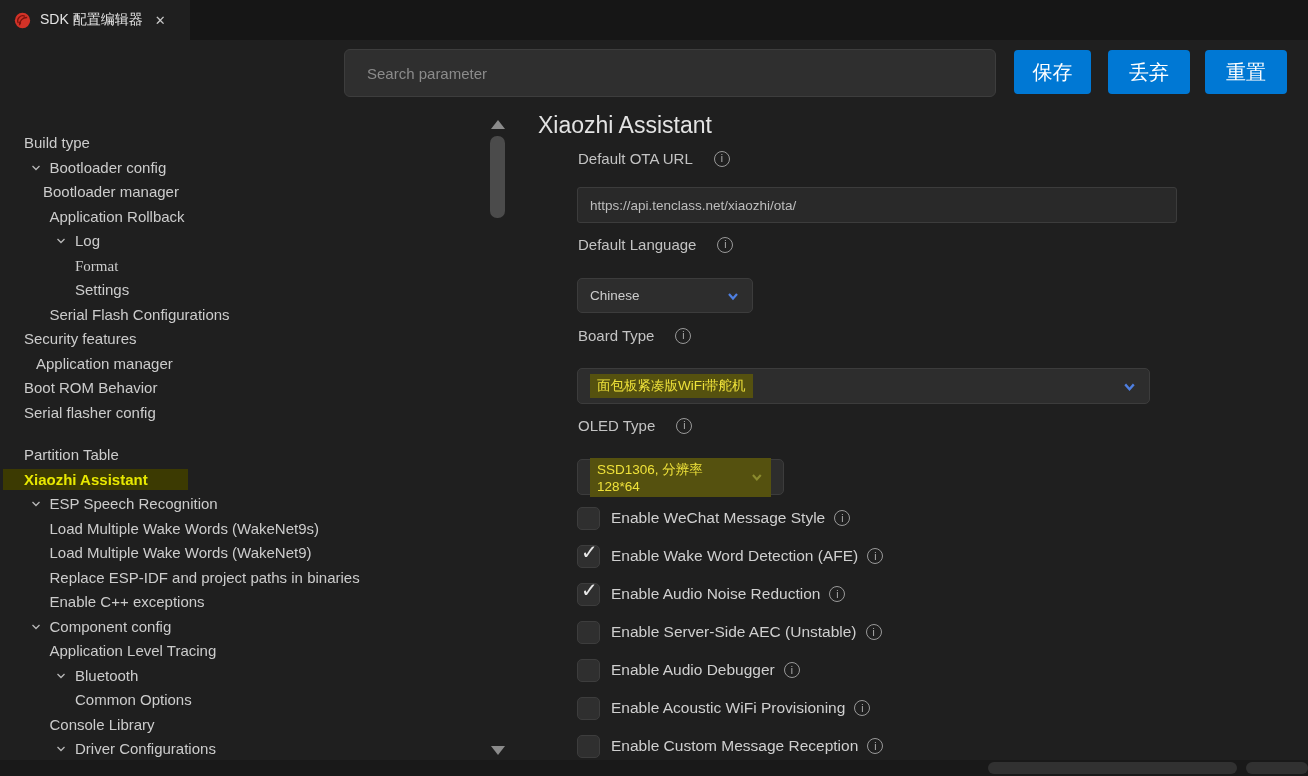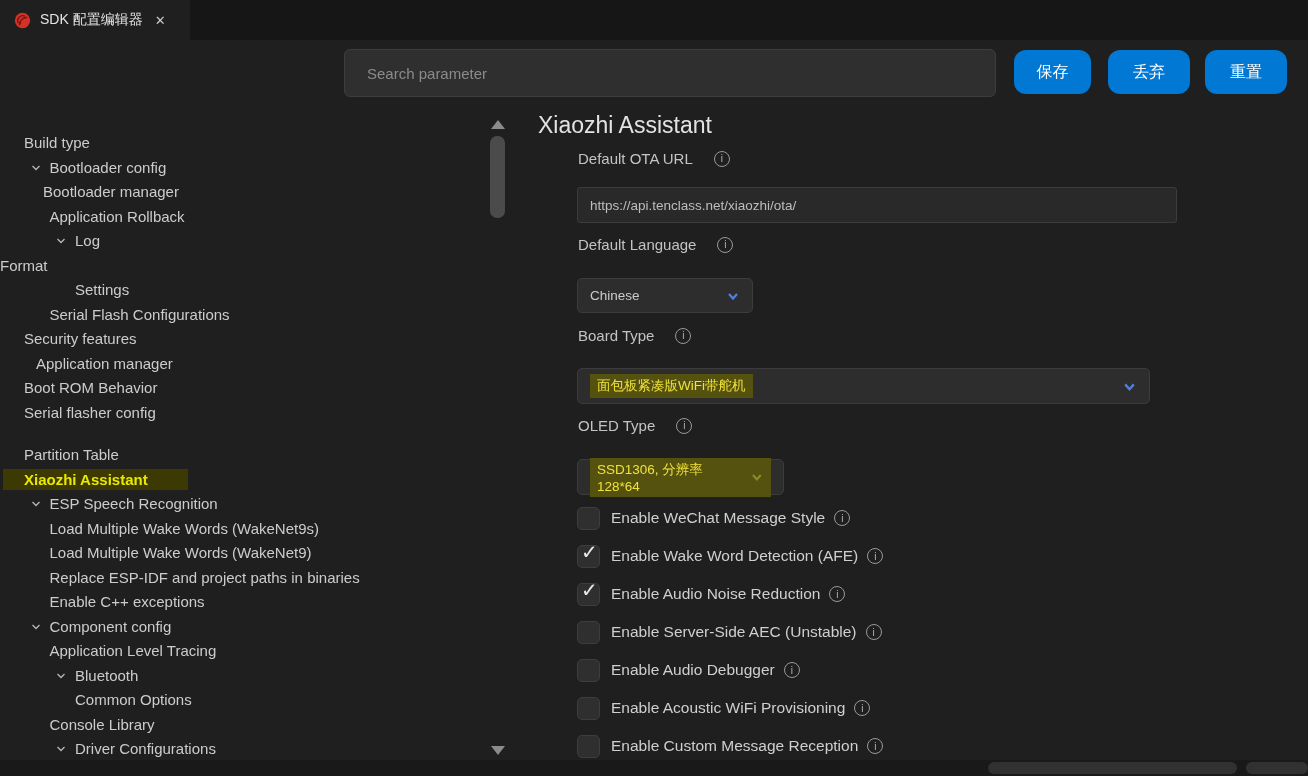--- a/index.html
+++ b/index.html
@@ -15,22 +15,22 @@
          display:flex; align-items:center; padding:0 10px 0 14px; cursor:pointer; }
   .tab-logo { width:17px; height:17px; flex:0 0 17px; }
   .tab-title { margin-left:9px; font-size:14px; color:#e4e4e4; white-space:nowrap; }
   .tab-close { margin-left:12px; font-size:13px; color:#c8c8c8; cursor:pointer; }
   
   .search { position:absolute; left:344px; top:49px; width:652px; height:48px;
             background:#2f2f2f; border:1px solid #3d3d3d; border-radius:6px;
             color:#cccccc; font-size:15px; padding:0 22px; outline:none;
             font-family:"Liberation Sans","DejaVu Sans",sans-serif; }
   .search::placeholder { color:#8b8b8b; }
-  .btn { position:absolute; top:50px; height:44px; border:none; border-radius:12px;
-         background:#0078d4; color:#ffffff; font-size:16px; cursor:pointer;
+  .btn { position:absolute; top:50px; height:44px; border:none; border-radius:4px;
+         background:#0078d4; color:#ffffff; font-size:20px; cursor:pointer;
          font-family:"Liberation Sans","DejaVu Sans",sans-serif; }
   .btn-save  { left:1014px; width:77px; }
   .btn-discard { left:1108px; width:82px; }
   .btn-reset { left:1205px; width:82px; }
   
   .tree { position:absolute; left:0; top:131px; width:480px; list-style:none; }
   .tree li { position:relative; height:24.5px; line-height:24.5px; font-size:15px;
              color:#cccccc; white-space:nowrap; cursor:pointer; }
   .tree .chev { position:absolute; top:5px; width:14px; height:14px; cursor:pointer; }
   .tree li.highlighted { font-weight:bold; }
@@ -115,21 +115,21 @@
     <li style="padding-left: 49.5px;">
     
     <span class="lbl">Application Rollback</span>
   </li>
     <li style="padding-left: 75px;">
     <svg class="chev" viewBox="0 0 14 14" style="left: 54px;">
       <polyline points="3.5,5 7,8.5 10.5,5" fill="none" stroke="#b8b8b8" stroke-width="1.3"></polyline>
     </svg>
     <span class="lbl">Log</span>
   </li>
-    <li style="">
+    <li style="padding-left: 75px; font-family: Liberation Serif, serif;">
     
     <span class="lbl">Format</span>
   </li>
     <li style="padding-left: 75px;">
     
     <span class="lbl">Settings</span>
   </li>
     <li style="padding-left: 49.5px;">
     
     <span class="lbl">Serial Flash Configurations</span>

